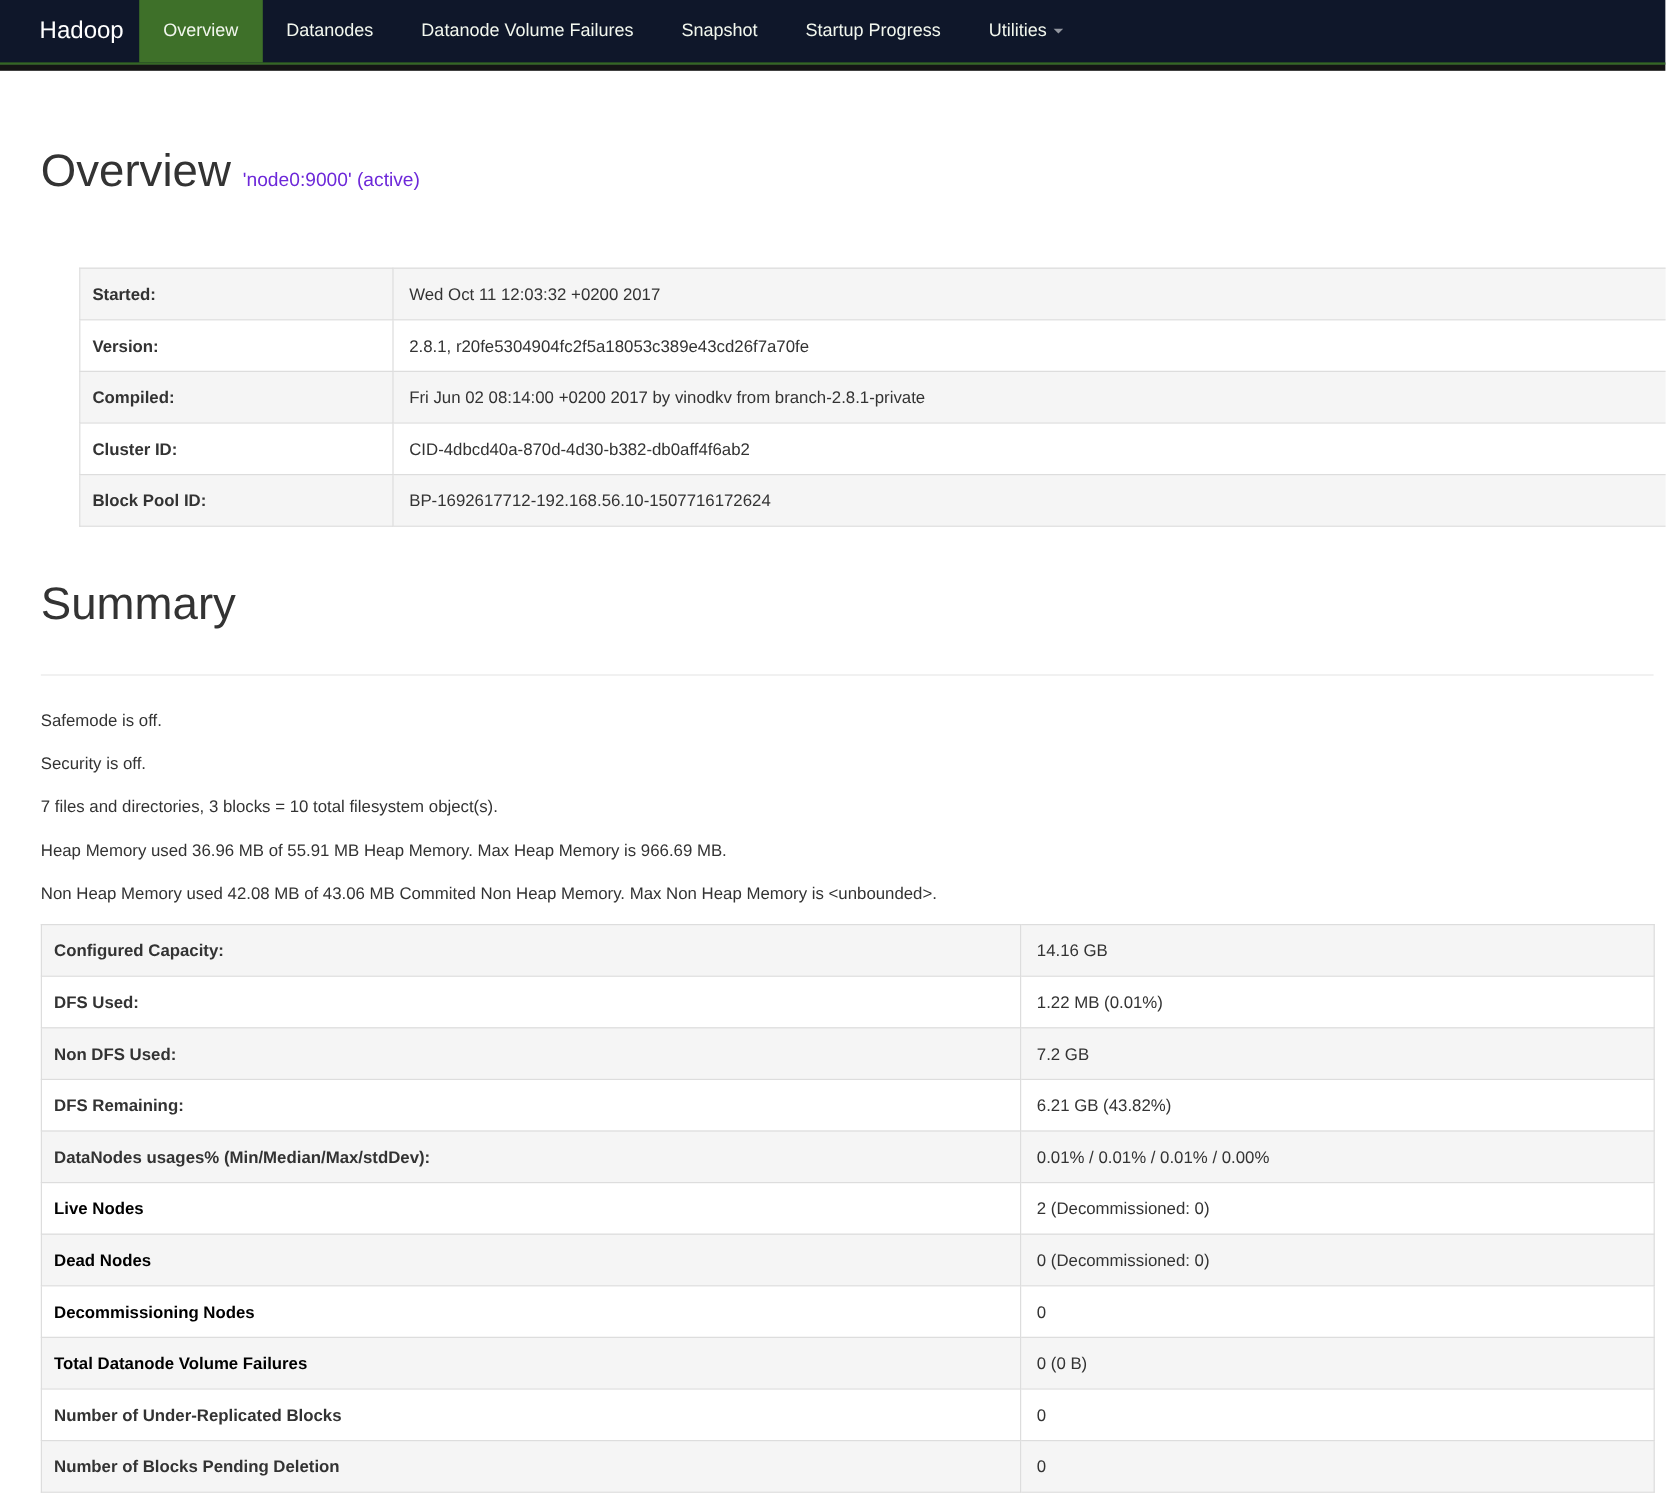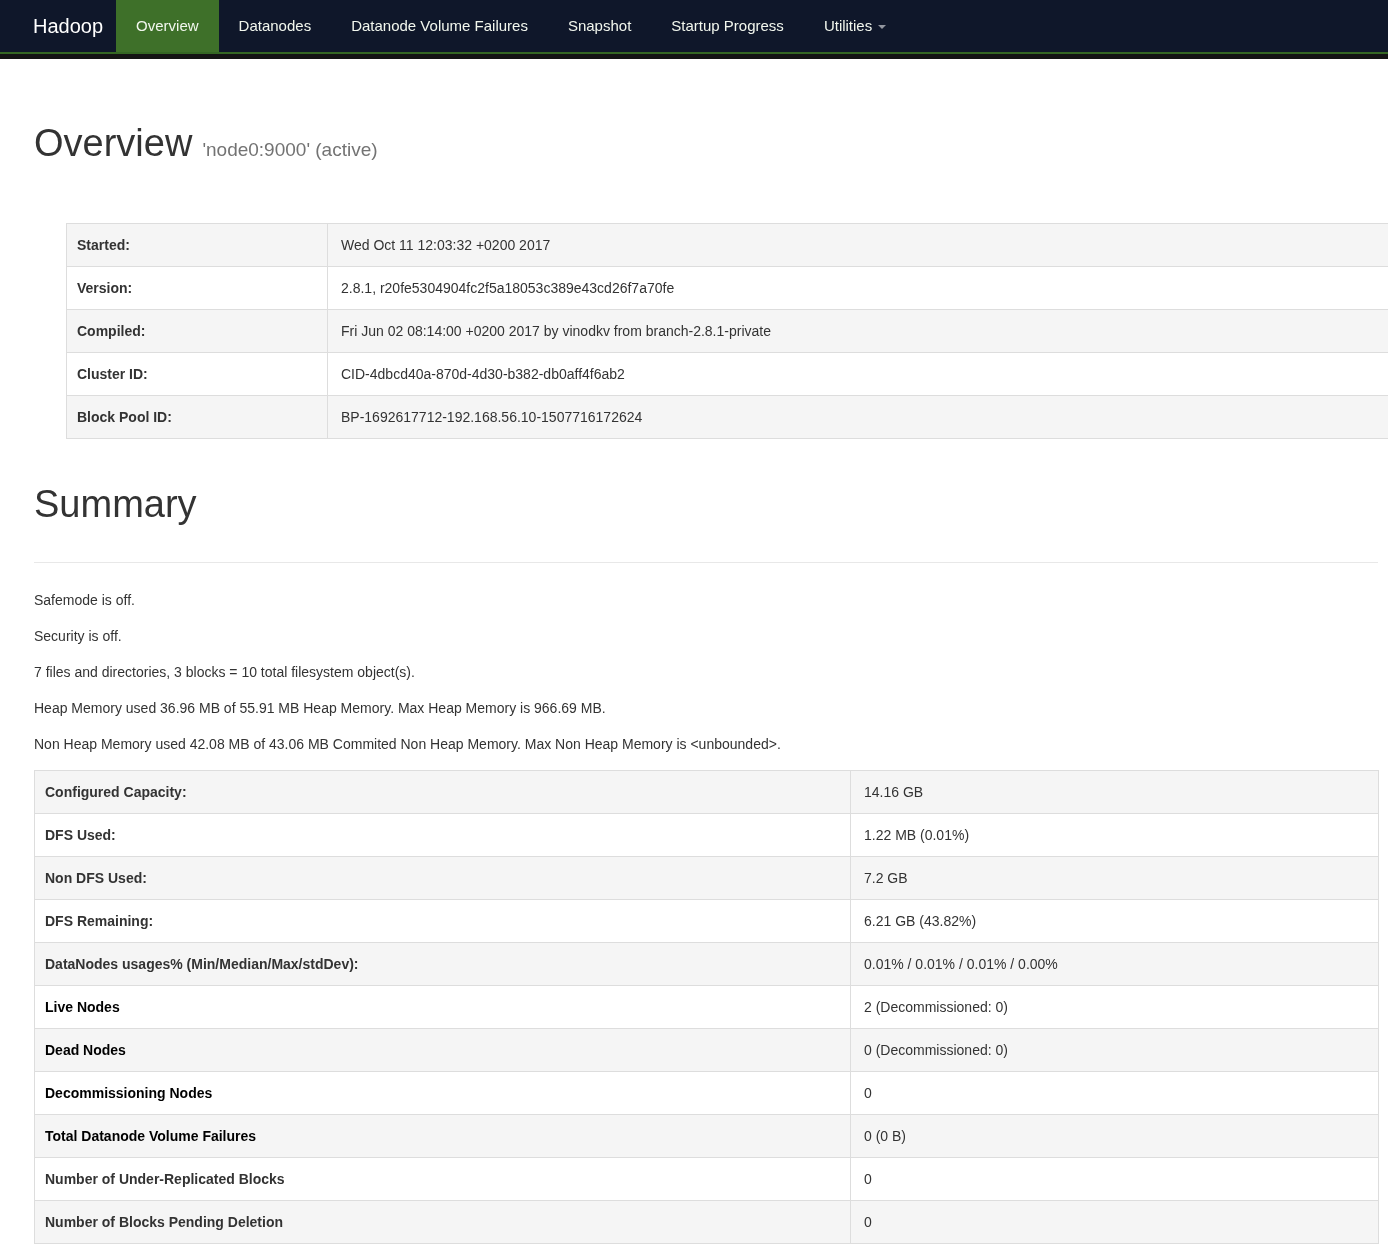--- a/index.html
+++ b/index.html
@@ -54,22 +54,22 @@
   .container { width: 1344px; margin-left: 34px; }
 
   h1.page-title {
     font-size: 38px;
     font-weight: normal;
     line-height: 1.1;
     color: #333;
     margin: 64px 0 0 0;
   }
   h1.page-title small {
-    font-size: 19px;
-    color: #737373;
+    font-size: 16px;
+    color: #6d28d9;
     font-weight: normal;
     margin-left: 10px;
   }
   .page-header {
     margin: 45px 0 27px 0;
     padding-bottom: 36px;
     border-bottom: 1px solid #e8e8e8;
   }
   .page-header h1 {
     font-size: 38px;

